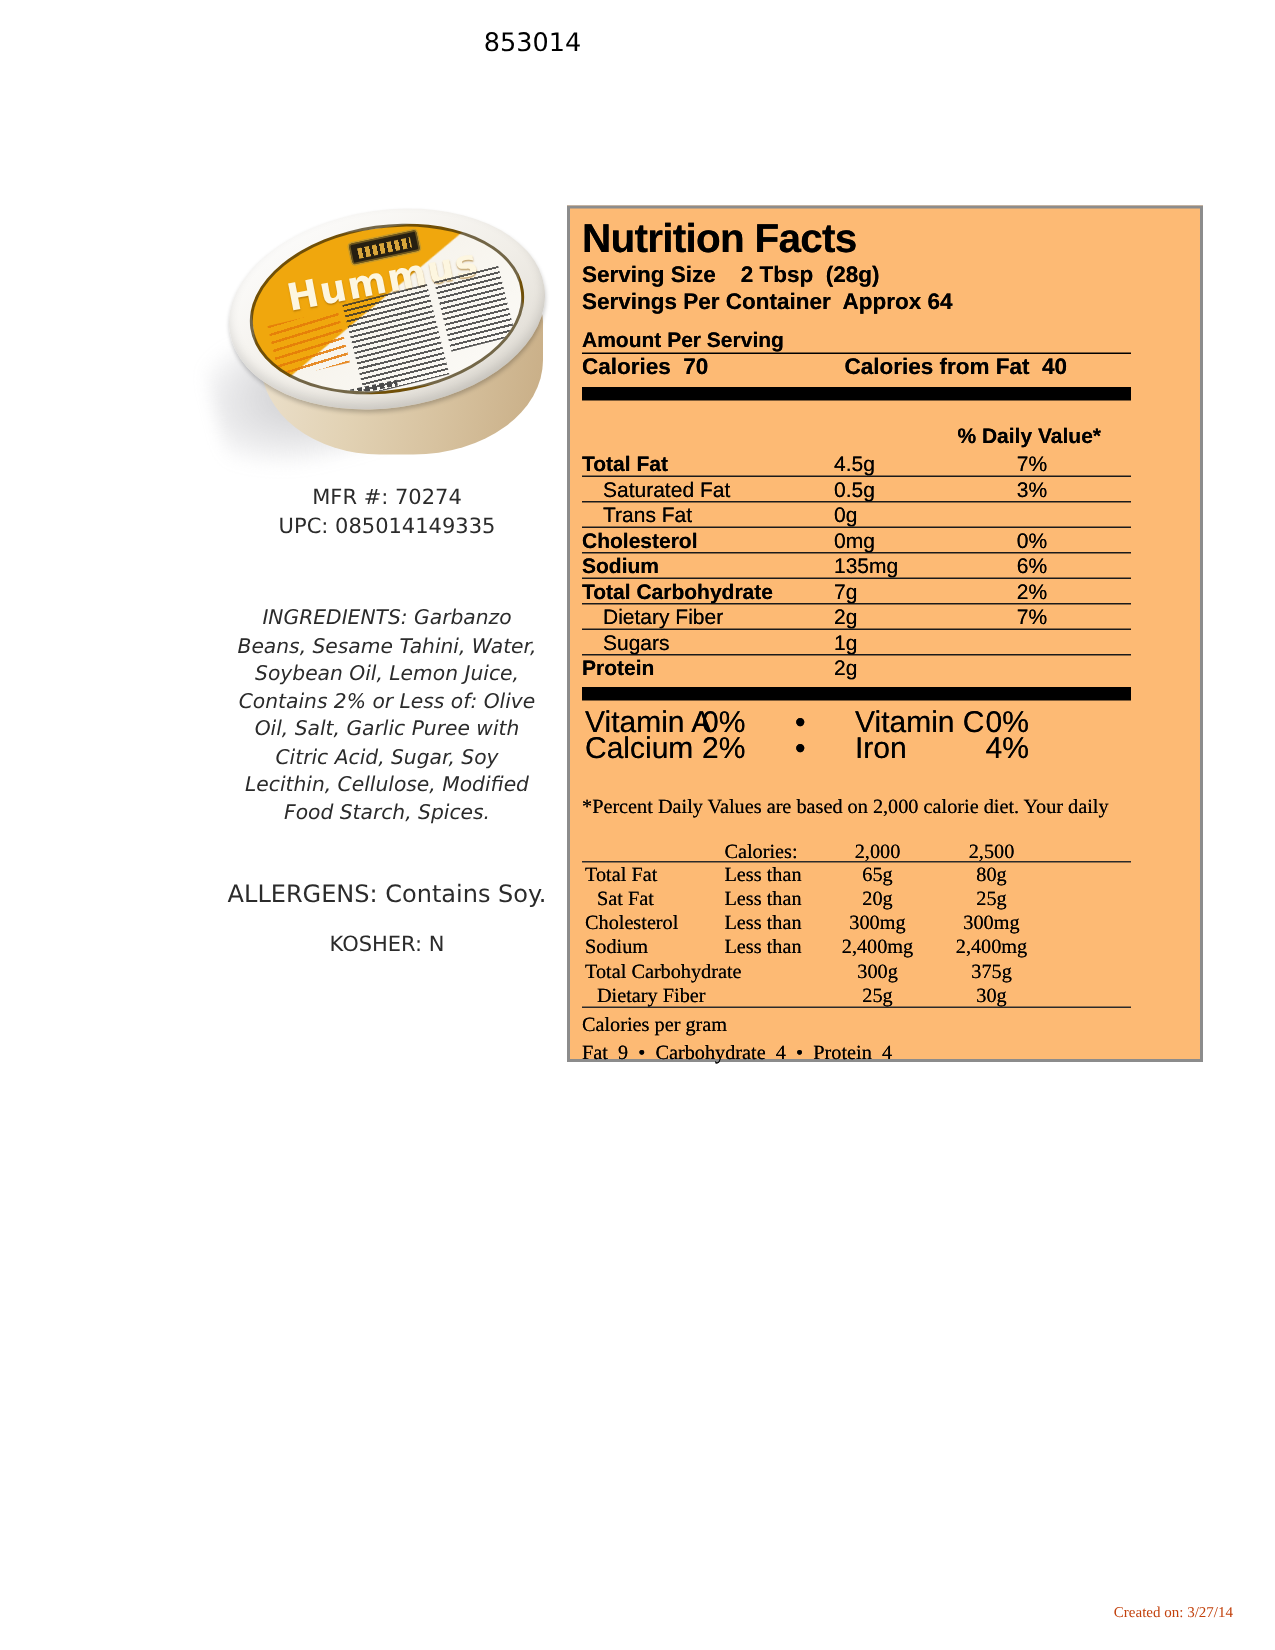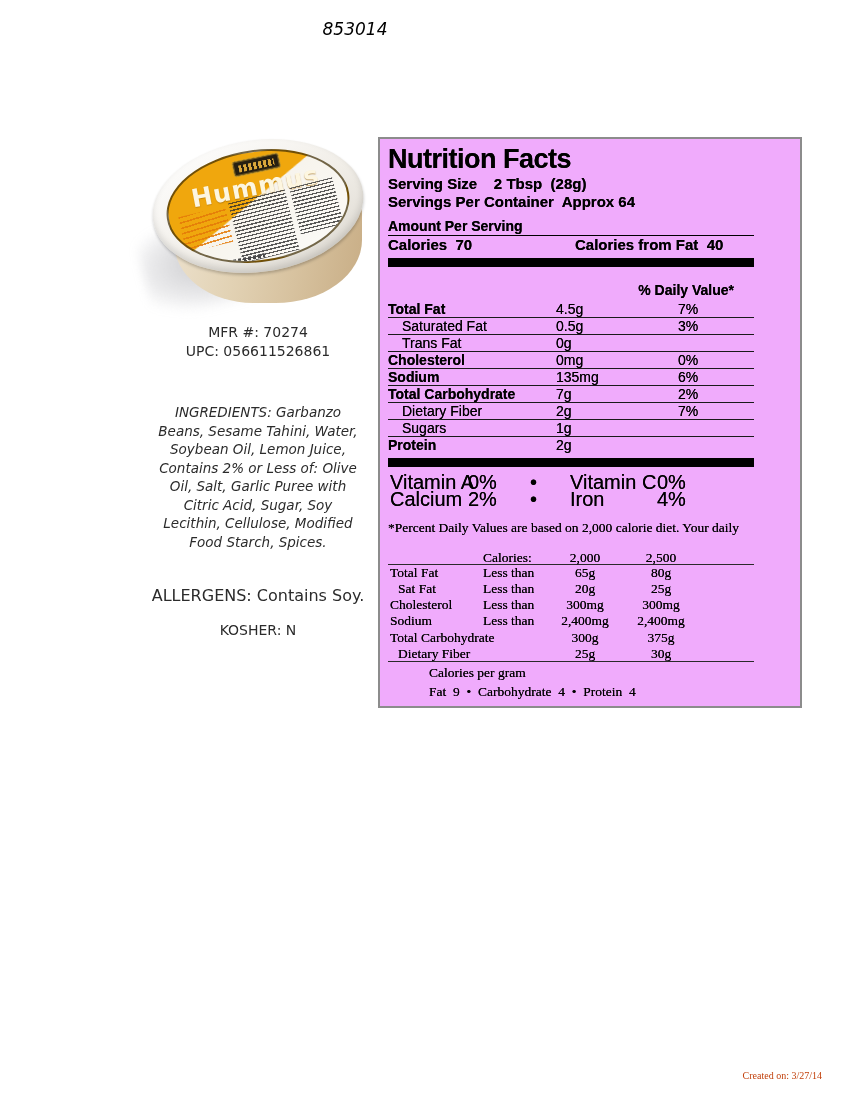--- a/index.html
+++ b/index.html
@@ -1,18 +1,18 @@
 <!DOCTYPE html>
 <html><head>
 <meta charset="utf-8">
 <style>
   * { margin:0; padding:0; box-sizing:border-box; }
   html,body { width:850px; height:1100px; background:#ffffff; font-family:"DejaVu Sans", sans-serif; position:relative; overflow:hidden; }
 
-  .page-title { position:absolute; top:18px; left:0; width:710px; text-align:center; font-size:17px; line-height:22px; color:#000;font-style:italic; }
+  .page-title { position:absolute; top:18px; left:0; width:710px; text-align:center; font-size:17px; line-height:22px; color:#000; }
 
   
   .tub { position:absolute; left:152px; top:140px; width:215px; height:168px; }
   .tub-shadow { position:absolute; left:-10px; top:76px; width:165px; height:88px;
      background:radial-gradient(ellipse at 45% 45%, rgba(115,115,122,0.42), rgba(150,150,158,0.18) 55%, transparent 75%);
      filter:blur(5px); transform:rotate(-14deg); }
   .tub-body { position:absolute; left:22px; top:58px; width:188px; height:105px;
      background:linear-gradient(100deg,#ece1cd 0%,#e2d2b4 35%,#d7c29f 65%,#c8ad85 100%);
      border-radius:10px 14px 46% 42% / 12px 16px 60% 58%; }
   .tub-lid { position:absolute; left:0; top:0; width:212px; height:132px; transform:rotate(-8deg); }
@@ -42,57 +42,57 @@
 
   
   .leftcol { color:#2b2b2b; text-align:center; position:absolute; }
   .mfr-upc { top:323px; left:118px; width:280px; font-size:14px; line-height:19px; }
   .ingredients { top:403px; left:158px; width:200px; font-size:13.5px; line-height:18.5px;font-style:italic; }
   .allergens { top:586px; left:98px; width:320px; font-size:16px; }
   .kosher { top:622px; left:118px; width:280px; font-size:14px; }
 
   
   .nfp { position:absolute; left:378px; top:137px; width:424px; height:571px;
-     border:2px solid #8c8c8c; background:#f0abfc; color:#000;
+     border:2px solid #8c8c8c; background:#fdba74; color:#000;
      font-family:"Liberation Sans", sans-serif;
      text-shadow:0 0 0.35px rgba(0,0,0,0.85); filter:blur(0.22px); }
   .nfp-inner { padding:5px 0 0 8px; }
   .nfp-title { font-size:27px; line-height:30px; font-weight:bold; letter-spacing:-0.5px; }
   .serv { font-size:15px; line-height:18px; font-weight:bold; }
   .serv.first { margin-top:1px; }
   .pre { white-space:pre; }
   .rule-w { width:366px; }
   .aps { margin-top:8px; font-size:14px; line-height:15px; font-weight:bold; border-bottom:1px solid #000; padding-bottom:1px; }
   .cal-row { position:relative; height:18px; font-size:15px; line-height:18px; font-weight:bold; }
-  .cal-ff { position:absolute; left:175px; top:0;margin-left:12px; }
+  .cal-ff { position:absolute; left:175px; top:0; }
   .bar { height:9px; background:#000; margin-top:4px; }
   .dvh { width:346px; text-align:right; font-size:14px; line-height:15px; font-weight:bold; margin-top:16px; }
   .rows { margin-top:3px; }
   .n-row { position:relative; width:366px; height:17px; font-size:14px; line-height:16px; border-bottom:1px solid #1a1a1a; }
   .n-row.nb { border-bottom:none; }
   .n-label.b { font-weight:bold; }
   .n-row.ind .n-label { padding-left:14px; }
   .n-amt { position:absolute; left:168px; top:0; }
   .n-dv { position:absolute; left:250px; top:0; width:100px; text-align:center; }
   .vits { margin-top:7px; }
   .v-row { position:relative; width:366px; height:17px; font-size:20px; line-height:16px; }
   .v-row span { position:absolute; top:0; }
   .v-n1 { left:2px; } .v-v1 { left:80px; } .v-sep { left:142px; } .v-n2 { left:182px; } .v-v2 { left:269px; }
   .serif { font-family:"Liberation Serif", serif; }
-  .footnote { margin-top:12px; font-size:13.5px; line-height:16.5px; width:402px; white-space:nowrap; }
+  .footnote { margin-top:22px; font-size:13.5px; line-height:16.5px; width:402px; white-space:nowrap; }
   .ftable { margin-top:13px; font-size:13.5px; }
   .f-row { position:relative; width:366px; height:16.3px; line-height:15px; }
   .f-row span { position:absolute; top:0; }
   .f-c0 { left:2px; } .f-c1 { left:95px; }
   .f-c2 { left:150px; width:94px; text-align:center; }
   .f-c3 { left:226px; width:94px; text-align:center; }
   .f-head { height:15px; border-bottom:1px solid #2a2a2a; }
   .f-row.ind .f-c0 { padding-left:8px; }
   .f-row.last { border-bottom:1px solid #2a2a2a; }
-  .cpg { margin-top:3px; font-size:13.5px; line-height:16px;margin-left:41px; }
+  .cpg { margin-top:3px; font-size:13.5px; line-height:16px; }
 
   .created-on { position:absolute; top:1070px; right:28px; font-size:10px; color:#c2410c;font-family:Liberation Serif, serif; }
 </style>
 </head>
 <body>
 
 <div class="page-title">
   <div>853014</div>
 </div>
 
@@ -108,21 +108,21 @@
       <div class="print print1"></div>
       <div class="print print2"></div>
       <div class="print3"></div>
       <div class="print-net"></div>
     </div>
   </div>
 </div>
 
 <div class="leftcol mfr-upc">
   <div>MFR #: 70274</div>
-  <div>UPC: 056611526861</div>
+  <div>UPC: 085014149335</div>
 </div>
 
 <div class="leftcol ingredients">INGREDIENTS: Garbanzo Beans, Sesame Tahini, Water, Soybean Oil, Lemon Juice, Contains 2% or Less of: Olive Oil, Salt, Garlic Puree with Citric Acid, Sugar, Soy Lecithin, Cellulose, Modified Food Starch, Spices.</div>
 <div class="leftcol allergens">ALLERGENS: Contains Soy.</div>
 <div class="leftcol kosher">KOSHER: N</div>
 
 <div class="nfp">
   <div class="nfp-inner">
     <div class="nfp-title">Nutrition Facts</div>
     <div class="serv first pre">Serving Size    2 Tbsp  (28g)</div>

